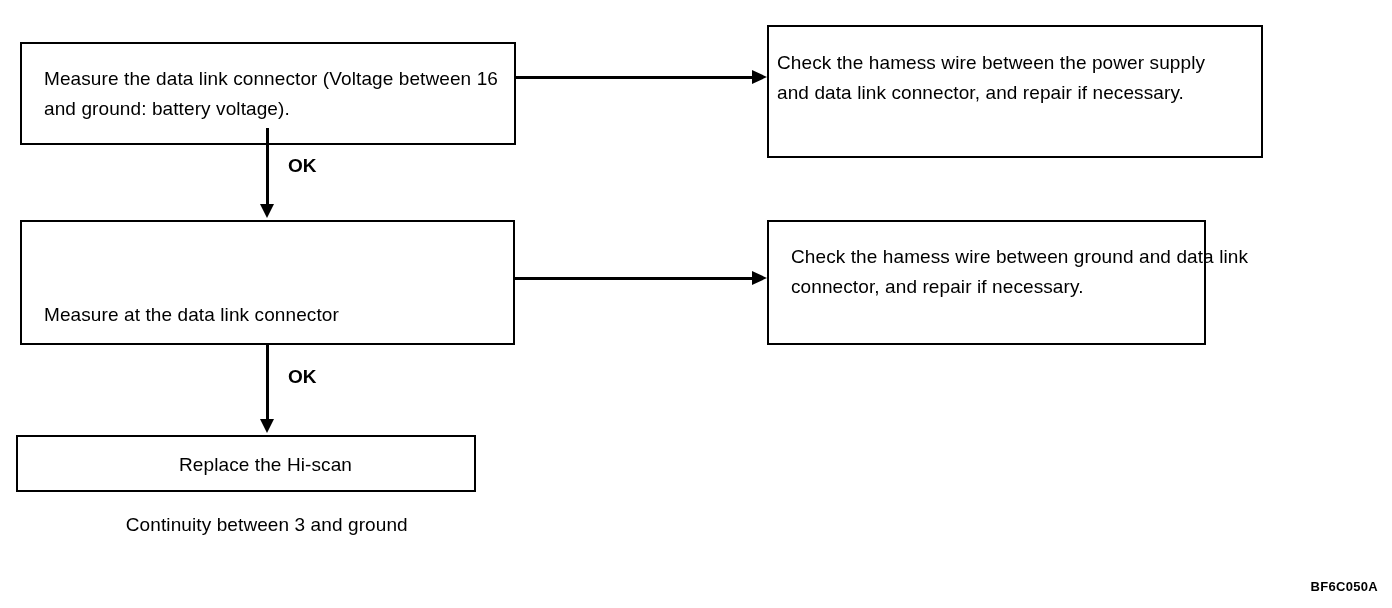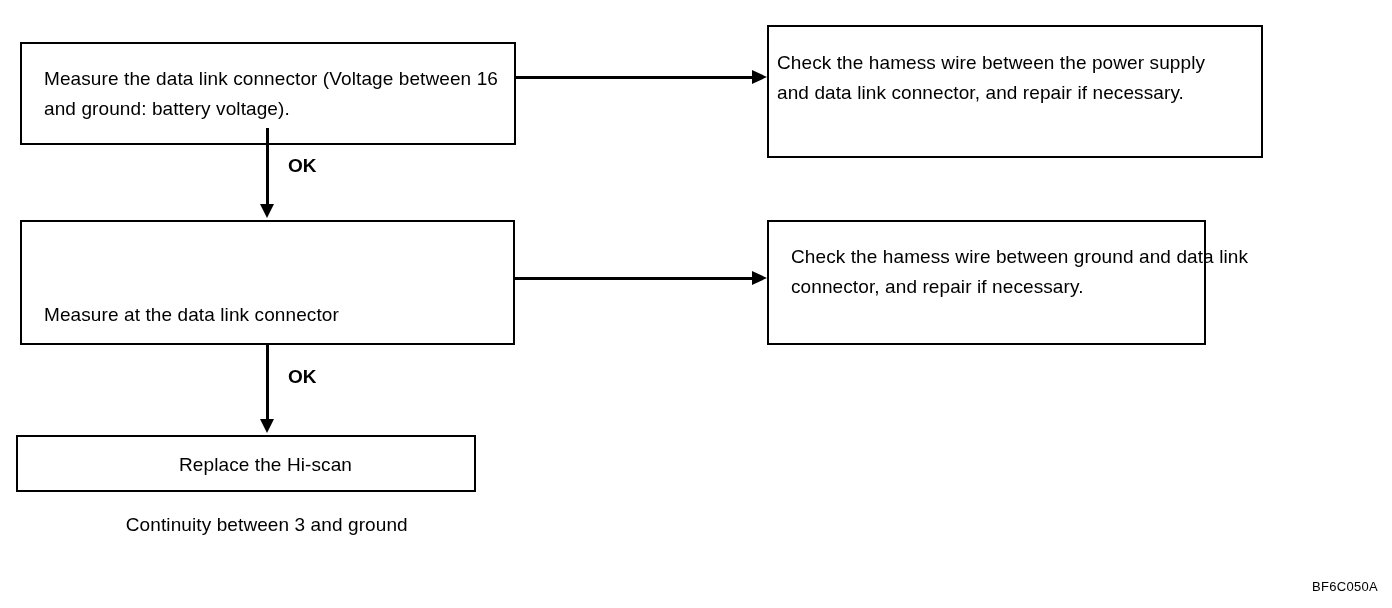--- a/index.html
+++ b/index.html
@@ -121,21 +121,21 @@
   }
   #label-ok-1 { left: 288px; top: 155px; }
   #label-ok-2 { left: 288px; top: 366px; }
 
   
   #figure-code {
     position: absolute;
     right: 14px;
     bottom: 14px;
     font-size: 13px;
-    font-weight: 400;
+    font-weight: 700;
     letter-spacing: 0.3px;
   }
 </style>
 </head>
 <body>
 
 <div id="page">
 
   <div class="box" id="box-measure-voltage">
     <div class="box-text">Measure the data link connector (Voltage between 16 and ground: battery voltage).</div>

